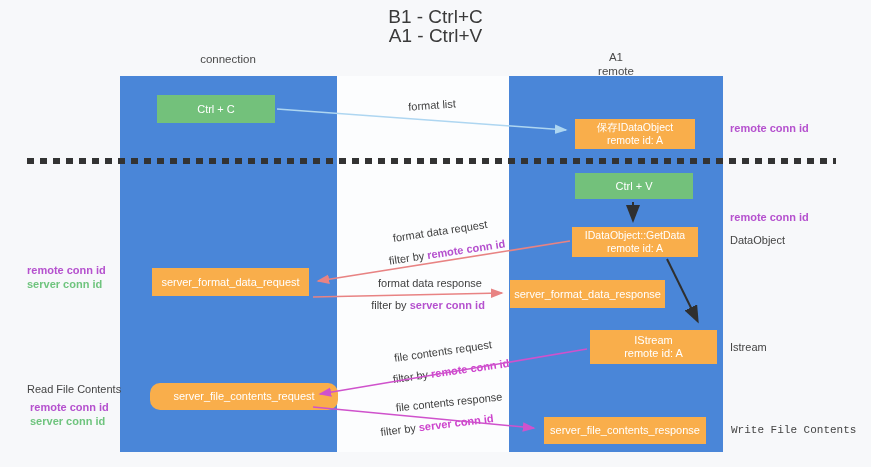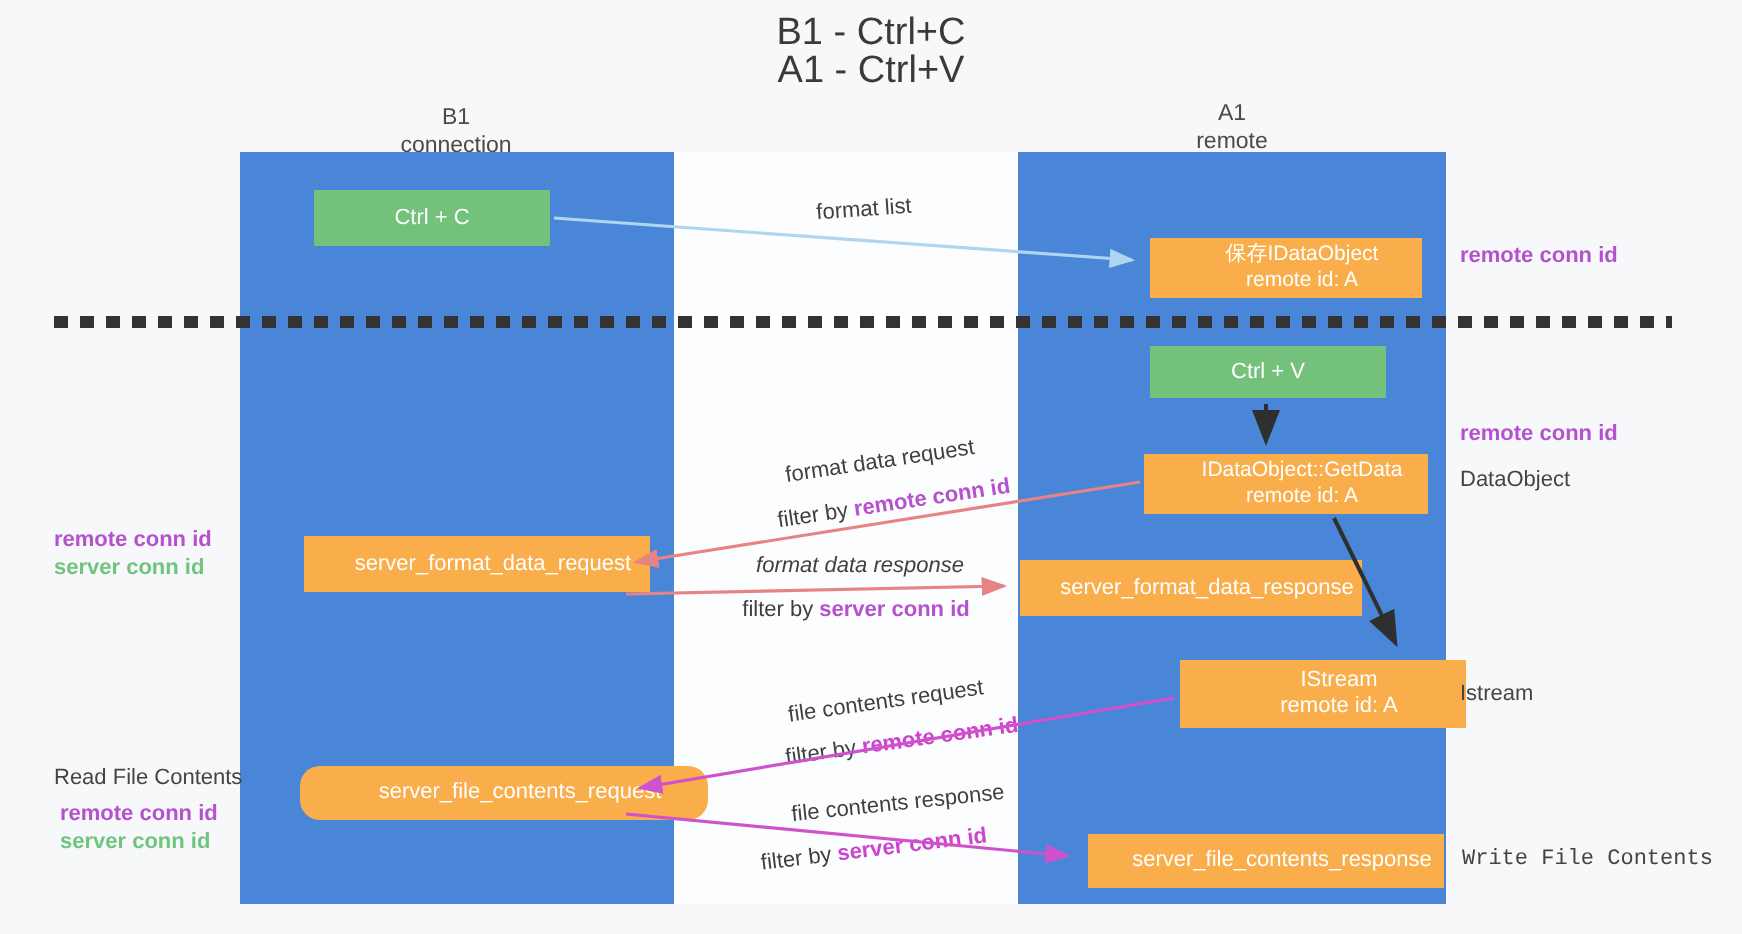--- a/index.html
+++ b/index.html
@@ -25,21 +25,21 @@
     left:337px;top:76px;width:172px;height:376px;background:#fcfdfe;
   }
   .dashline{
     left:27px;top:158px;width:809px;height:6px;
     background:repeating-linear-gradient(to right,#333 0px,#333 7px,transparent 7px,transparent 13px);
   }
   .node{
     display:flex;flex-direction:column;align-items:center;justify-content:center;
     color:#fff;font-size:11px;line-height:13px;
   }
-  .node.orange{background:#f9ae4b;padding-left:16px;}
+  .node.orange{background:#f9ae4b;}
   .node.green{background:#73c17b;}
   .node .l2{font-size:10.5px;}
   .arrow-label{
     transform:translate(-50%,-50%);
     white-space:nowrap;font-size:11px;color:#3f3f3f;
   }
   .side-label{white-space:nowrap;font-size:11px;color:#444;}
   .purple{color:#b551ce;font-weight:bold;}
   .magenta{color:#cd43cd;font-weight:bold;}
   .green-t{color:#6fc47e;font-weight:bold;}
@@ -47,21 +47,20 @@
 </style>
 </head>
 <body>
 
 <div class="abs title">
   <div>B1 - Ctrl+C</div>
   <div>A1 - Ctrl+V</div>
 </div>
 
 <div class="abs lane-header" style="left:148px;top:52px;">
-  <div>B1</div>
   <div>connection</div>
 </div>
 <div class="abs lane-header" style="left:536px;top:50px;">
   <div>A1</div>
   <div>remote</div>
 </div>
 
 <div class="abs midstrip"></div>
 <div class="abs lane" style="left:120px;width:217px;"></div>
 <div class="abs lane" style="left:509px;width:214px;"></div>
@@ -105,21 +104,21 @@
 
 <div class="abs node orange" style="left:544px;top:417px;width:162px;height:27px;">
   <div>server_file_contents_response</div>
 </div>
 
 <div class="abs arrow-label" style="left:432px;top:105px;transform:translate(-50%,-50%) rotate(-4deg);">format list</div>
 
 <div class="abs arrow-label" style="left:440px;top:231px;transform:translate(-50%,-50%) rotate(-8.5deg);">format data request</div>
 <div class="abs arrow-label" style="left:447px;top:252px;transform:translate(-50%,-50%) rotate(-8.5deg);"><span>filter by </span><span class="purple">remote conn id</span></div>
 
-<div class="abs arrow-label" style="left:430px;top:283px;font-style:italic;">format data response</div>
+<div class="abs arrow-label" style="left:430px;top:283px;">format data response</div>
 <div class="abs arrow-label" style="left:428px;top:305px;"><span>filter by </span><span class="purple">server conn id</span></div>
 
 <div class="abs arrow-label" style="left:443px;top:351px;transform:translate(-50%,-50%) rotate(-8deg);">file contents request</div>
 <div class="abs arrow-label" style="left:451px;top:371px;transform:translate(-50%,-50%) rotate(-8deg);"><span>filter by </span><span class="magenta">remote conn id</span></div>
 
 <div class="abs arrow-label" style="left:449px;top:402px;transform:translate(-50%,-50%) rotate(-6deg);">file contents response</div>
 <div class="abs arrow-label" style="left:437px;top:425px;transform:translate(-50%,-50%) rotate(-7deg);"><span>filter by </span><span class="magenta">server conn id</span></div>
 
 <div class="abs side-label purple" style="left:730px;top:122px;">remote conn id</div>
 <div class="abs side-label purple" style="left:730px;top:211px;">remote conn id</div>

